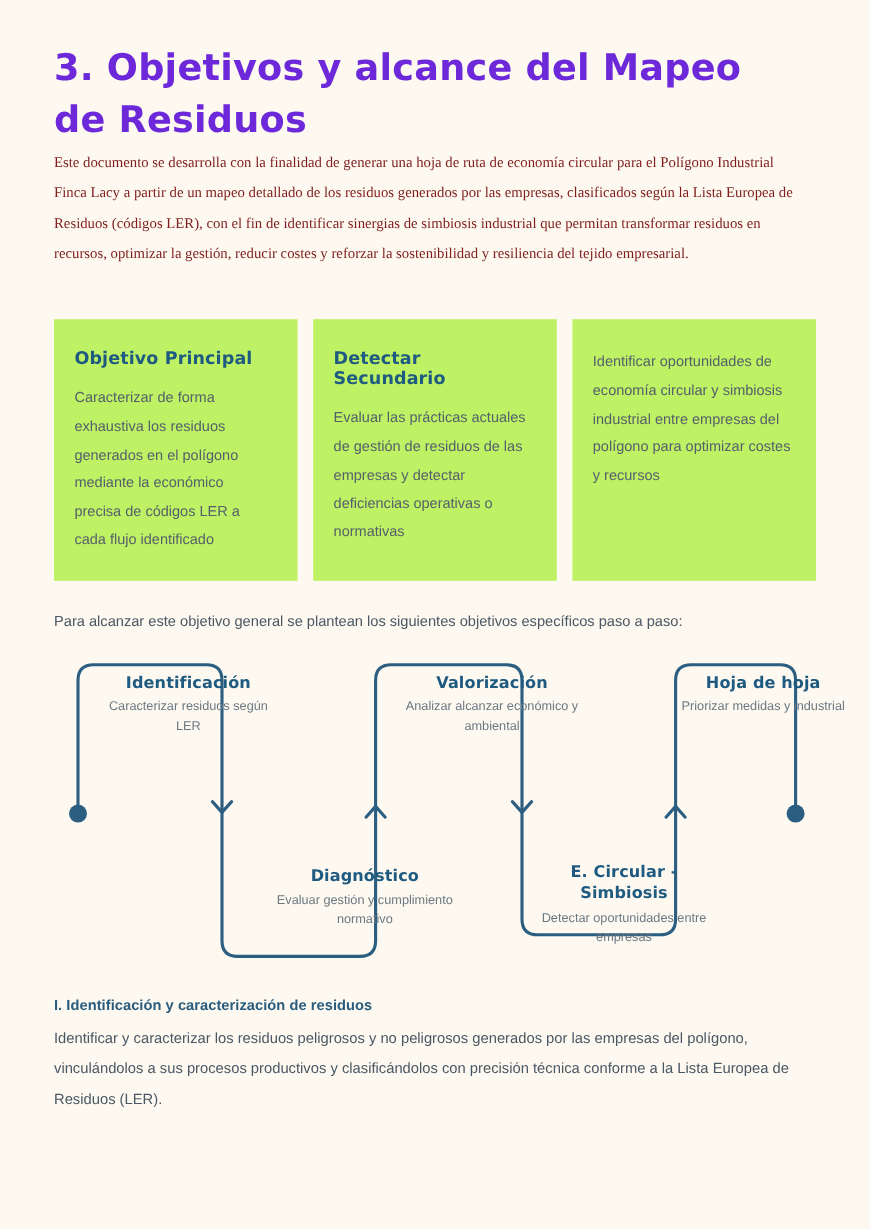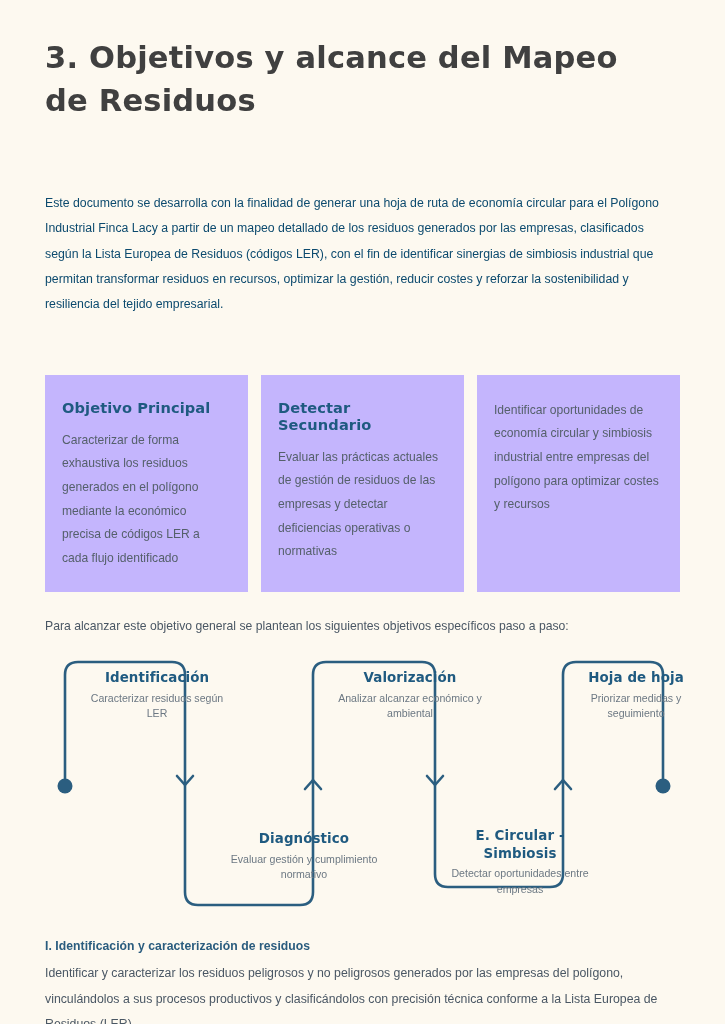--- a/index.html
+++ b/index.html
@@ -21,46 +21,45 @@
   }
 
   
   .doc-title {
     margin-top: 36px;
     font-family: "DejaVu Sans", sans-serif;
     font-size: 30.5px;
     font-weight: 700;
     line-height: 1.42;
     letter-spacing: 0.2px;
-    color: #404040;
+    color: #6d28d9;
     max-width: 610px;
   }
 
   
   .intro {
-    margin-top: 68px;
     font-size: 12.3px;
     line-height: 2.07;
-    color: #0c4a6e;
+    color: #7f1d1d;
     max-width: 625px;
     text-align: left;
+    font-family: Liberation Serif, serif;
   }
 
   
   .cards {
     display: flex;
     gap: 13px;
     margin-top: 42px;
   }
   .card {
     flex: 1 1 0;
-    background: #c4b5fd;
+    background: #bef264;
     padding: 24px 20px 22px 17px;
     min-height: 189px;
-    margin-top: 15px;
   }
   .card-title {
     font-family: "DejaVu Sans", sans-serif;
     font-size: 14.6px;
     font-weight: 700;
     color: #1F5A80;
     letter-spacing: 0.1px;
     margin-bottom: 13px;
   }
   .card-body {
@@ -213,21 +212,21 @@
       <div class="node-desc">Analizar alcanzar económico y ambiental</div>
     </div>
 
     <div class="node node-simbiosis">
       <div class="node-title">E. Circular - Simbiosis</div>
       <div class="node-desc">Detectar oportunidades entre empresas</div>
     </div>
 
     <div class="node node-hojaderuta">
       <div class="node-title">Hoja de hoja</div>
-      <div class="node-desc">Priorizar medidas y seguimiento</div>
+      <div class="node-desc">Priorizar medidas y industrial</div>
     </div>
 
   </div>
 
   <div class="section-heading">I. Identificación y caracterización de residuos</div>
   <p class="section-body">Identificar y caracterizar los residuos peligrosos y no peligrosos generados por las empresas del polígono, vinculándolos a sus procesos productivos y clasificándolos con precisión técnica conforme a la Lista Europea de Residuos (LER).</p>
 
 </div>
 
 </body></html>

